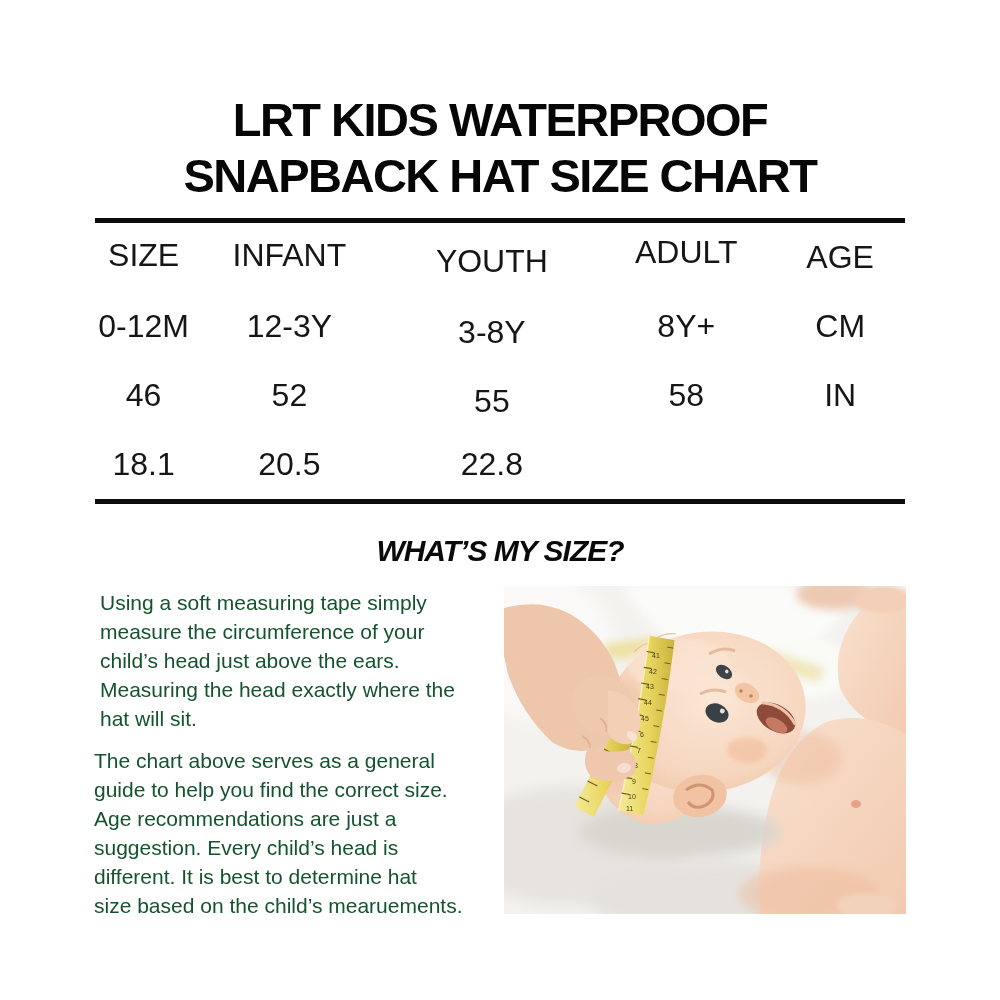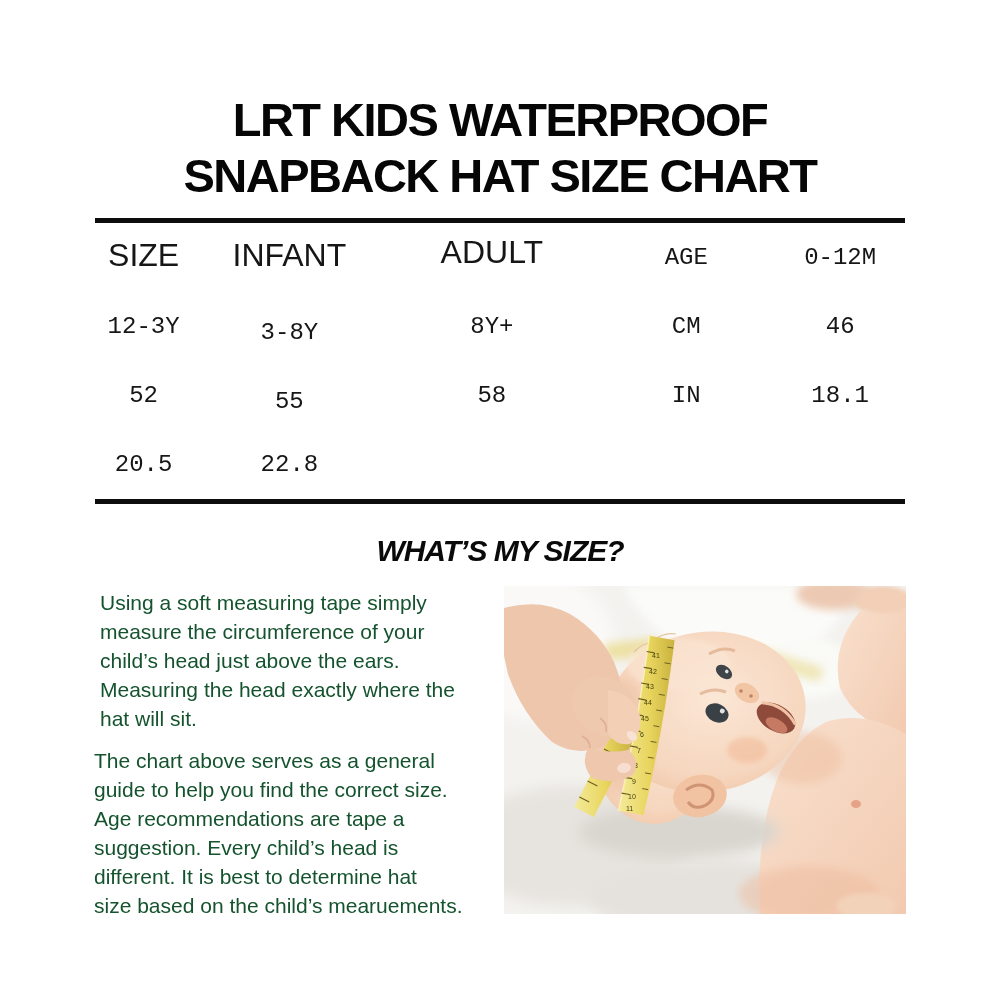--- a/index.html
+++ b/index.html
@@ -7,21 +7,21 @@
   .page{position:relative;width:1000px;height:1000px;overflow:hidden;background:#ffffff;}
 
   .title{margin:0;padding-top:92px;text-align:center;font-size:47px;line-height:56px;
          font-weight:700;letter-spacing:-1.5px;color:#060606;white-space:pre-line;}
 
   .table-wrap{width:810px;margin:14px auto 7px;}
   .rule{height:5px;background:#0d0d0d;}
   .grid{display:grid;grid-template-columns:12% 24% 26% 22% 16%;}
   .cell{display:flex;align-items:center;justify-content:center;color:#161616;}
   .hdr{height:65px;font-size:32px;}
-  .lbl,.val{height:69px;font-size:24px;font-family:Liberation Mono, monospace;}
+  .lbl,.val{height:69px;font-size:32px;}
   .c4{transform:translateY(6px);}
   .hdr.c5{transform:translateY(-3px);}
 
   .whats{margin:30px 0 0;text-align:center;font-size:30px;font-style:italic;
          font-weight:700;letter-spacing:-1px;color:#0a0a0a;}
 
   .content{width:812px;margin:18px auto 0;display:flex;align-items:flex-start;}
   .text-col{width:398px;color:#14532d;}
   .text-col p{margin:0;font-size:21px;line-height:29px;white-space:pre-line;width:420px;}
   .text-col p.p1{margin:2px 0 13px 6px;}
@@ -35,20 +35,21 @@
 <div class="page">
 
   <h1 class="title">LRT KIDS WATERPROOF
 SNAPBACK HAT SIZE CHART</h1>
 
   <div class="table-wrap">
     <div class="rule"></div>
     <div class="grid">
       <div class="cell hdr c1">SIZE</div>
       <div class="cell hdr c2">INFANT</div>
+      <div class="cell hdr c4">YOUTH</div>
       <div class="cell hdr c5">ADULT</div>
 
       <div class="cell lbl c1">AGE</div>
       <div class="cell val c2">0-12M</div>
       <div class="cell val c3">12-3Y</div>
       <div class="cell val c4">3-8Y</div>
       <div class="cell val c5">8Y+</div>
 
       <div class="cell lbl c1">CM</div>
       <div class="cell val c2">46</div>
@@ -68,21 +69,21 @@
 
   <div class="content">
     <div class="text-col">
       <p class="p1">Using a soft measuring tape simply
 measure the circumference of your
 child’s head just above the ears.
 Measuring the head exactly where the
 hat will sit.</p>
       <p class="p2">The chart above serves as a general
 guide to help you find the correct size.
-Age recommendations are tape a
+Age recommendations are just a
 suggestion. Every child’s head is
 different. It is best to determine hat
 size based on the child’s mearuements.</p>
     </div>
 
     <div class="photo">
       <svg viewBox="0 0 402 328" width="402" height="328">
         <defs>
           <radialGradient id="gHead" cx="55%" cy="42%" r="75%">
             <stop offset="0%" stop-color="#fbe7d6"></stop>

